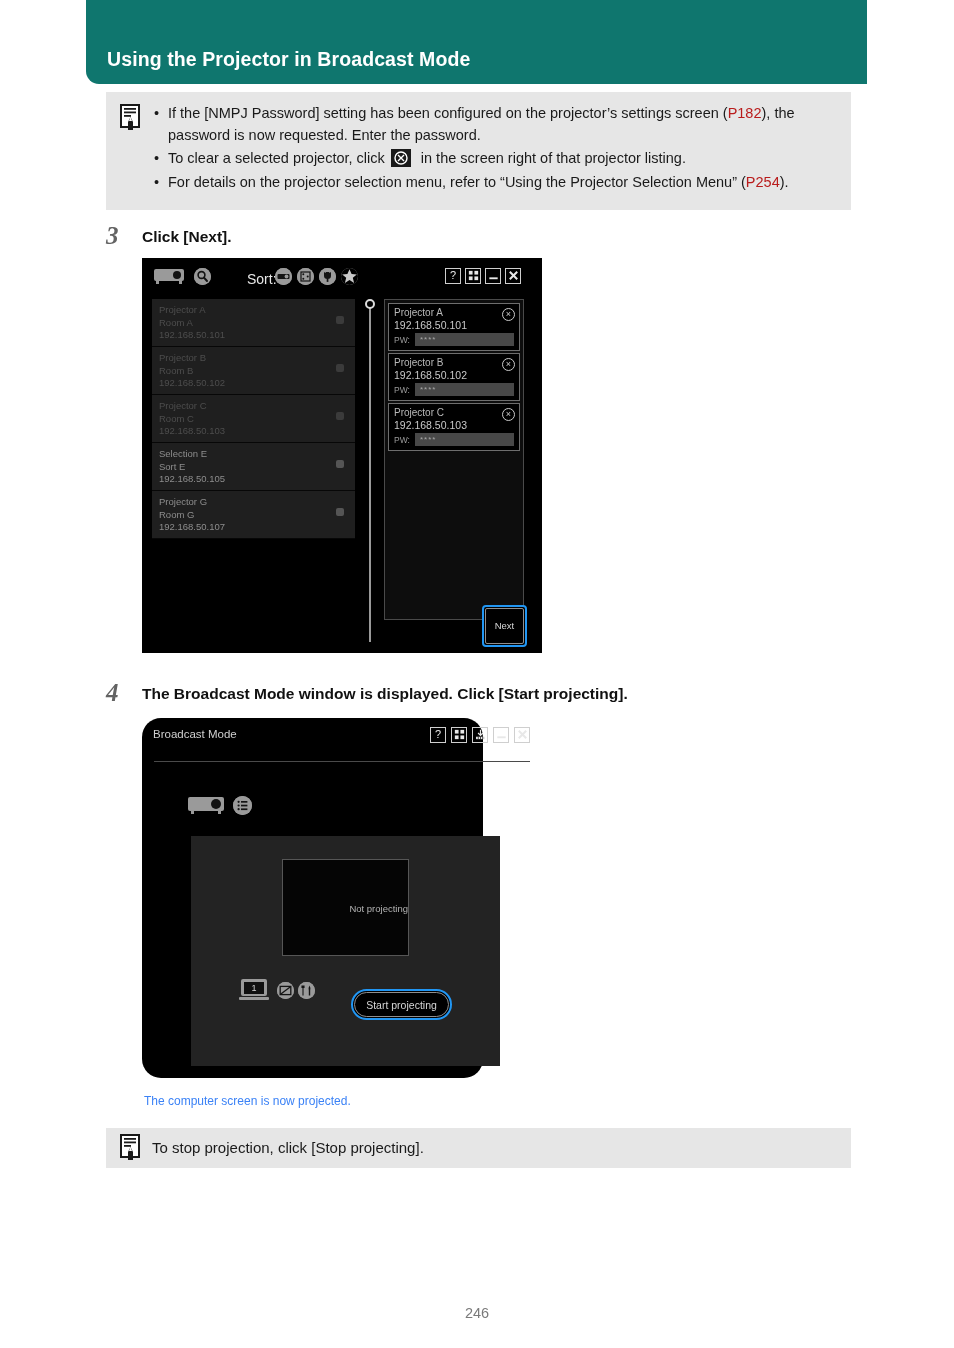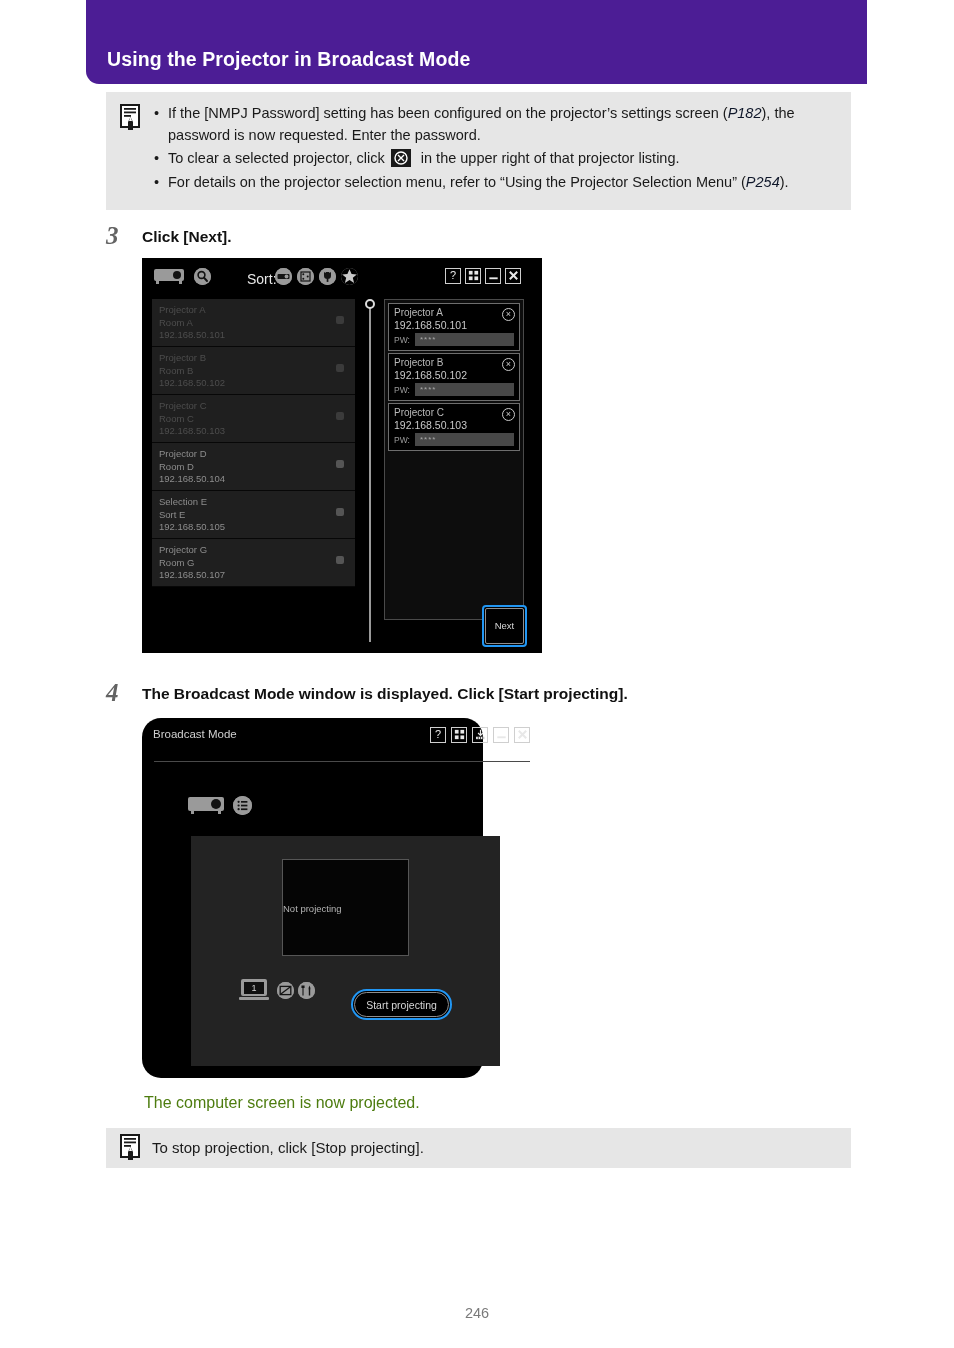--- a/index.html
+++ b/index.html
@@ -16,21 +16,21 @@
     overflow: hidden;
   }
 
   
   .page-header {
     position: absolute;
     left: 86px;
     top: 0;
     width: 781px;
     height: 84px;
-    background: #4c1d95;
+    background: #0f766e;
     border-bottom-left-radius: 13px;
     border-bottom-right-radius: 0px;
   }
   .page-header-title {
     position: absolute;
     left: 21px;
     bottom: 13px;
     color: #ffffff;
     font-size: 19.5px;
     font-weight: bold;
@@ -57,21 +57,21 @@
   .note-item {
     position: relative;
     padding-left: 16px;
     margin: 0 0 1px 0;
   }
   .note-item .bullet {
     position: absolute;
     left: 2px;
     top: 0;
   }
-  .pref { color: #0f172a; font-style: italic; }
+  .pref { color: #b91c1c; }
 
   
   .step {
     position: absolute;
   }
   .step-num {
     position: absolute;
     left: 0;
     top: -4px;
     font-family: "Liberation Serif", serif;
@@ -86,22 +86,22 @@
     top: 2px;
     font-size: 15.5px;
     font-weight: bold;
     white-space: nowrap;
     color: #111;
   }
 
   
   .body-text {
     position: absolute;
-    font-size: 16px;
-    color: #4d7c0f;
+    font-size: 12px;
+    color: #3b82f6;
   }
 
   
   .page-number {
     position: absolute;
     left: 0;
     top: 1305px;
     width: 954px;
     text-align: center;
     font-size: 14.5px;
@@ -340,21 +340,21 @@
   }
   .preview-box {
     position: absolute;
     left: 91px; top: 23px;
     width: 127px; height: 97px;
     background: #050505;
     border: 1px solid #565656;
     box-sizing: border-box;
     color: #b4b4b4;
     font-size: 9.5px;
-    text-align: left;
+    text-align: right;
     line-height: 97px;
   }
   .ico-circle-line {
     position: absolute;
     width: 17px; height: 17px;
     border-radius: 50%;
     background: #9a9a9a;
   }
   .ico-laptop {
     position: absolute;
@@ -430,21 +430,21 @@
     <div class="note-item">
       <span class="bullet">•</span><span>If the [NMPJ Password] setting has been configured on the projector’s settings screen (</span><span class="pref">P182</span><span>), the password is now requested. Enter the password.</span>
     </div>
     <div class="note-item" style="margin-top:2px;">
       <span class="bullet">•</span><span>To clear a selected projector, click</span><span style="display:inline-block;width:36px;height:18px;vertical-align:-4px;position:relative;">
         <svg viewBox="0 0 36 18" width="36" height="18" style="position:absolute;left:6px;top:0;">
           <rect x="0" y="0" width="20" height="18" fill="#1a1a1a"></rect>
           <circle cx="10" cy="9" r="6" fill="none" stroke="#ffffff" stroke-width="1.4"></circle>
           <path d="M7 6 L13 12 M13 6 L7 12" stroke="#ffffff" stroke-width="1.4"></path>
         </svg>
-      </span><span>in the upper right of that projector listing.</span>
+      </span><span>in the screen right of that projector listing.</span>
     </div>
     <div class="note-item" style="margin-top:2px;">
       <span class="bullet">•</span><span>For details on the projector selection menu, refer to “Using the Projector Selection Menu” (</span><span class="pref">P254</span><span>).</span>
     </div>
   </div>
 </div>
 
 <div class="step" style="left:106px; top:226px; width:700px; height:26px;">
   <div class="step-num">3</div>
   <div class="step-text">Click [Next].</div>
@@ -536,26 +536,20 @@
       <div>Projector B</div>
       <div>Room B</div>
       <div>192.168.50.102</div>
       <span class="dot"></span>
     </div>
     <div class="proj-row">
       <div>Projector C</div>
       <div>Room C</div>
       <div>192.168.50.103</div>
       <span class="dot"></span>
-    </div>
-    <div class="proj-row" style="color:#8d8d8d;">
-      <div>Projector D</div>
-      <div>Room D</div>
-      <div>192.168.50.104</div>
-      <span class="dot" style="background:#555;"></span>
     </div>
     <div class="proj-row" style="color:#8d8d8d;">
       <div>Selection E</div>
       <div>Sort E</div>
       <div>192.168.50.105</div>
       <span class="dot" style="background:#555;"></span>
     </div>
     <div class="proj-row" style="color:#8d8d8d;">
       <div>Projector G</div>
       <div>Room G</div>

